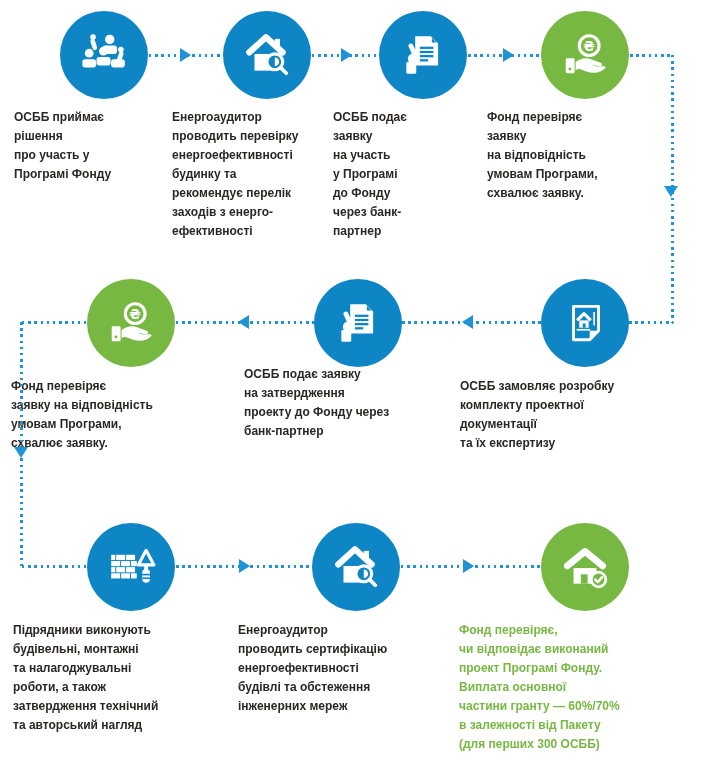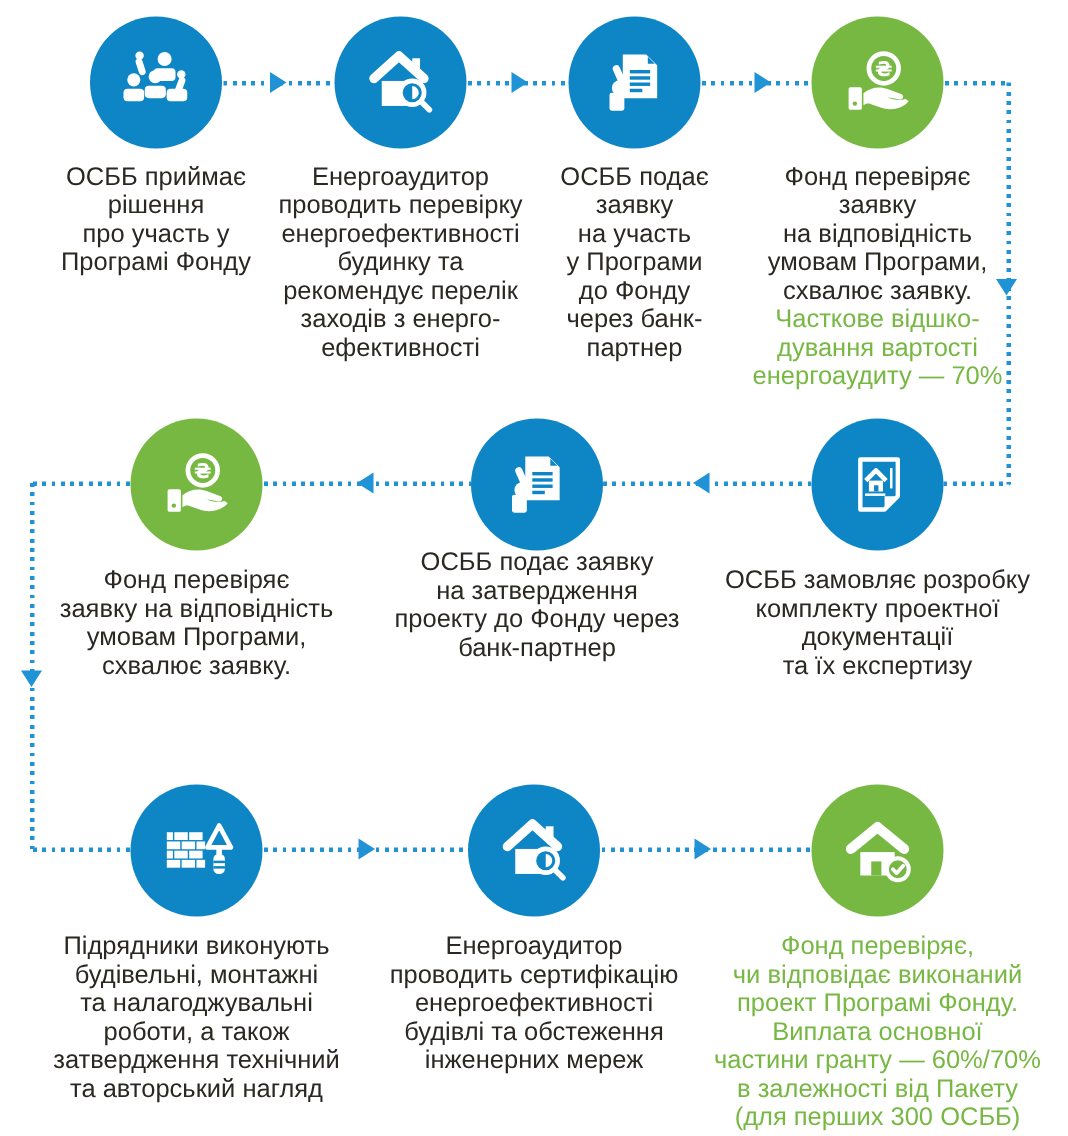--- a/index.html
+++ b/index.html
@@ -16,21 +16,21 @@
   }
   .step{display:contents;}
   .circle{
     position:absolute;width:88px;height:88px;border-radius:50%;
     display:flex;align-items:center;justify-content:center;
   }
   .circle.blue{background:var(--blue);--cc:var(--blue);}
   .circle.green{background:var(--green);--cc:var(--green);}
   .circle svg{width:50px;height:50px;display:block;}
   .caption{
-    position:absolute;text-align:center;font-weight:400;font-size:17px;line-height:19px;
+    position:absolute;text-align:left;font-weight:700;font-size:12px;line-height:19px;
   }
   .t-main{color:var(--text-dark);white-space:pre-line;}
   .t-accent{color:var(--text-accent);white-space:pre-line;}
   .dot-h{
     position:absolute;height:2.5px;
     background:repeating-linear-gradient(90deg,var(--arrow) 0,var(--arrow) 2.5px,transparent 2.5px,transparent 6.2px);
   }
   .dot-v{
     position:absolute;width:2.5px;
     background:repeating-linear-gradient(180deg,var(--arrow) 0,var(--arrow) 2.5px,transparent 2.5px,transparent 6.2px);
@@ -160,43 +160,40 @@
   <div class="step">
     <div class="circle blue" style="left:379px;top:11px">
       <svg viewBox="0 0 48 48">
           <use href="#i-hand-doc"></use>
         </svg>
     </div>
     <div class="caption" style="left:333px;top:108px;width:180px">
       <div class="t-main">ОСББ подає
 заявку
 на участь
-у Програми
+у Програмі
 до Фонду
 через банк-
 партнер</div>
       <div class="t-accent"></div>
     </div>
   </div>
 
   <div class="step">
     <div class="circle green" style="left:541px;top:11px">
       <svg viewBox="0 0 48 48">
           <use href="#i-hand-coin"></use>
         </svg>
     </div>
     <div class="caption" style="left:487px;top:108px;width:196px">
       <div class="t-main">Фонд перевіряє
 заявку
 на відповідність
 умовам Програми,
 схвалює заявку.</div>
-      <div class="t-accent">Часткове відшко-
-дування вартості
-енергоаудиту — 70%</div>
     </div>
   </div>
 
   
   <div class="step">
     <div class="circle blue" style="left:541px;top:279px">
       <svg viewBox="0 0 48 48">
           <use href="#i-blueprint"></use>
         </svg>
     </div>

